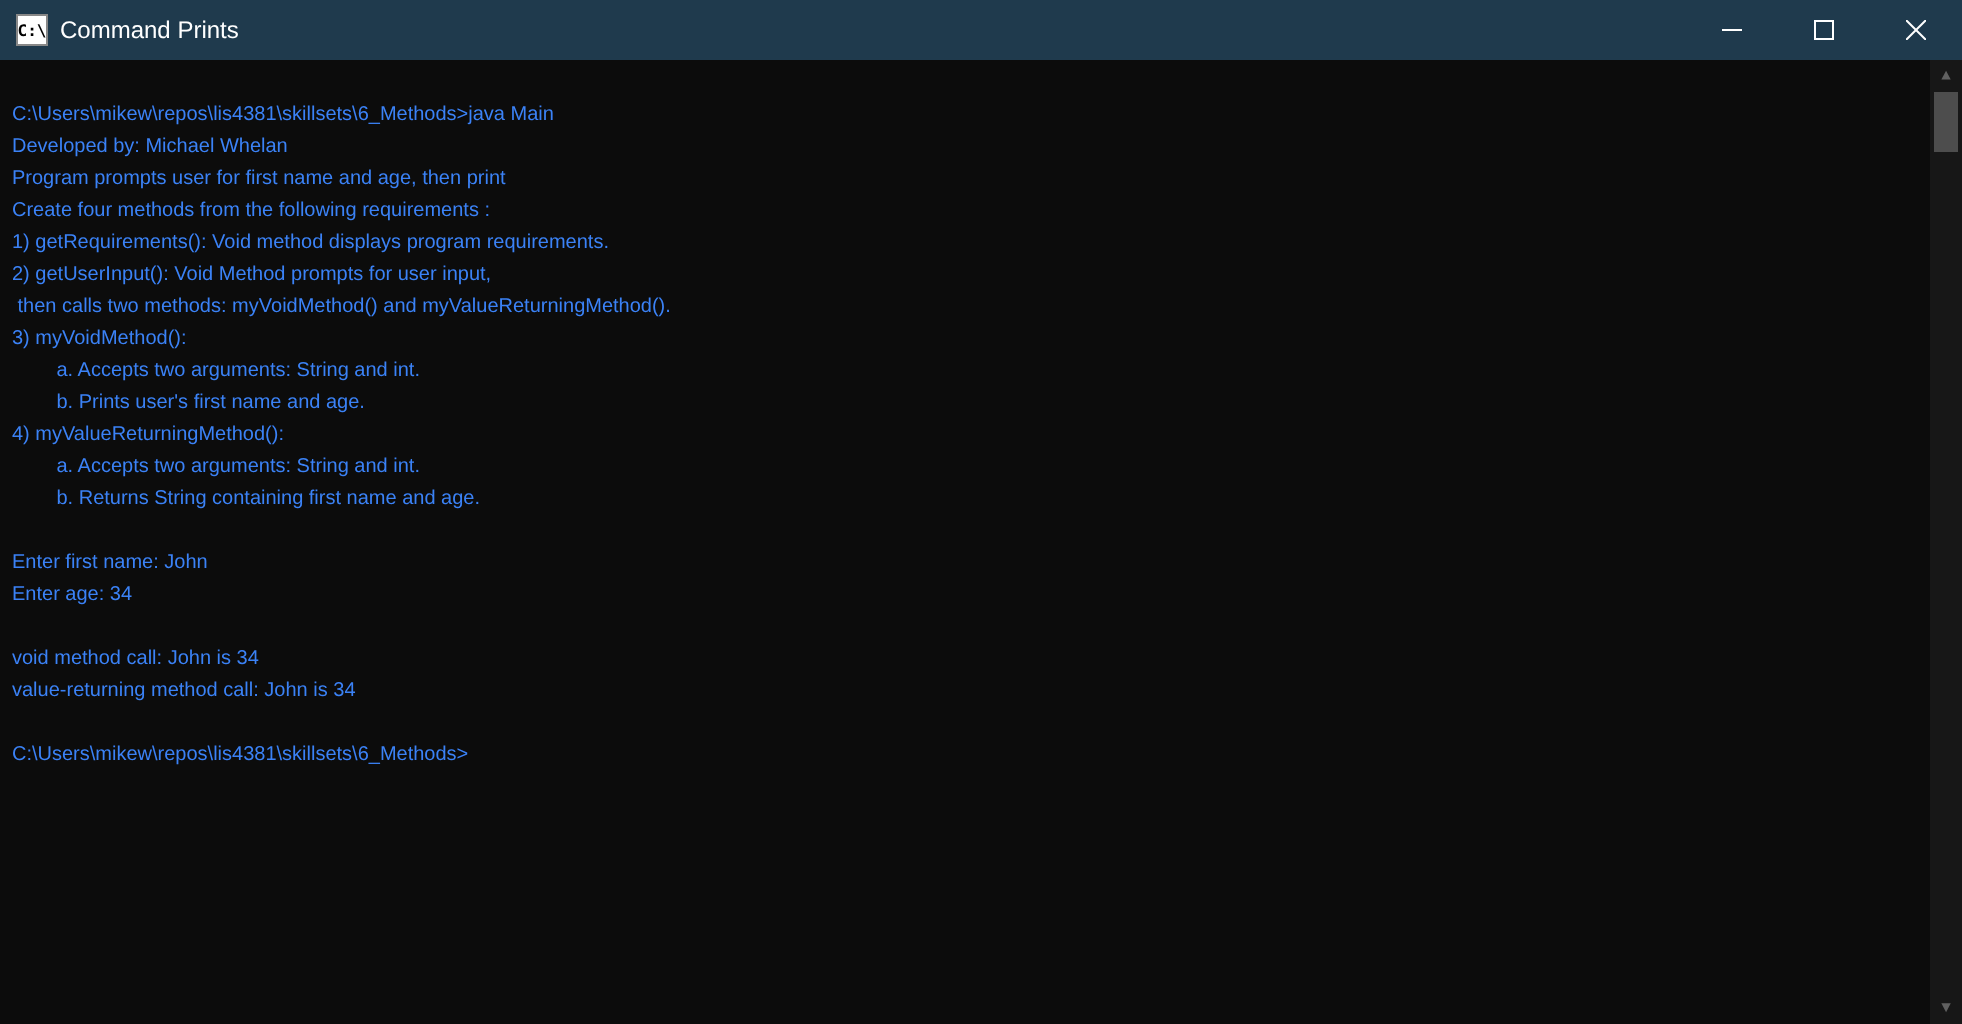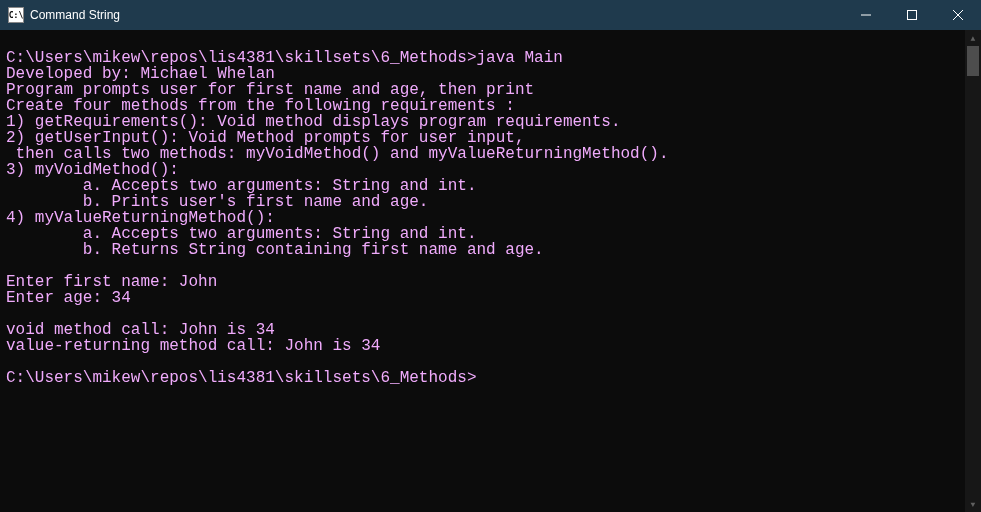--- a/index.html
+++ b/index.html
@@ -69,25 +69,25 @@
       fill: none;
     }
     .terminal-body {
       flex: 1;
       background: #0c0c0c;
       padding: 4px 0 4px 6px;
       position: relative;
       overflow: hidden;
     }
     .terminal-content {
-      color: #f0abfc;
-      font-size: 16px;
+      color: #3b82f6;
+      font-size: 10px;
       line-height: 16px;
       white-space: pre;
-      font-family: Liberation Mono, monospace;
+      font-family: Liberation Sans, sans-serif;
     }
     .scrollbar {
       position: absolute;
       right: 0;
       top: 0;
       width: 16px;
       height: 100%;
       background: #171717;
     }
     .scroll-arrow {
@@ -111,21 +111,21 @@
       height: 30px;
       background: #4d4d4d;
     }
   </style>
 </head>
 <body>
 
 <div class="window">
   <div class="titlebar">
     <div class="app-icon">C:\</div>
-    <div class="title-text">Command String</div>
+    <div class="title-text">Command Prints</div>
     <div class="window-controls">
       <div class="win-btn">
         <svg viewBox="0 0 10 10">
             <line x1="0" y1="5" x2="10" y2="5"></line>
           </svg>
       </div>
       <div class="win-btn">
         <svg viewBox="0 0 10 10">
             <rect x="0.5" y="0.5" width="9" height="9"></rect>
           </svg>

